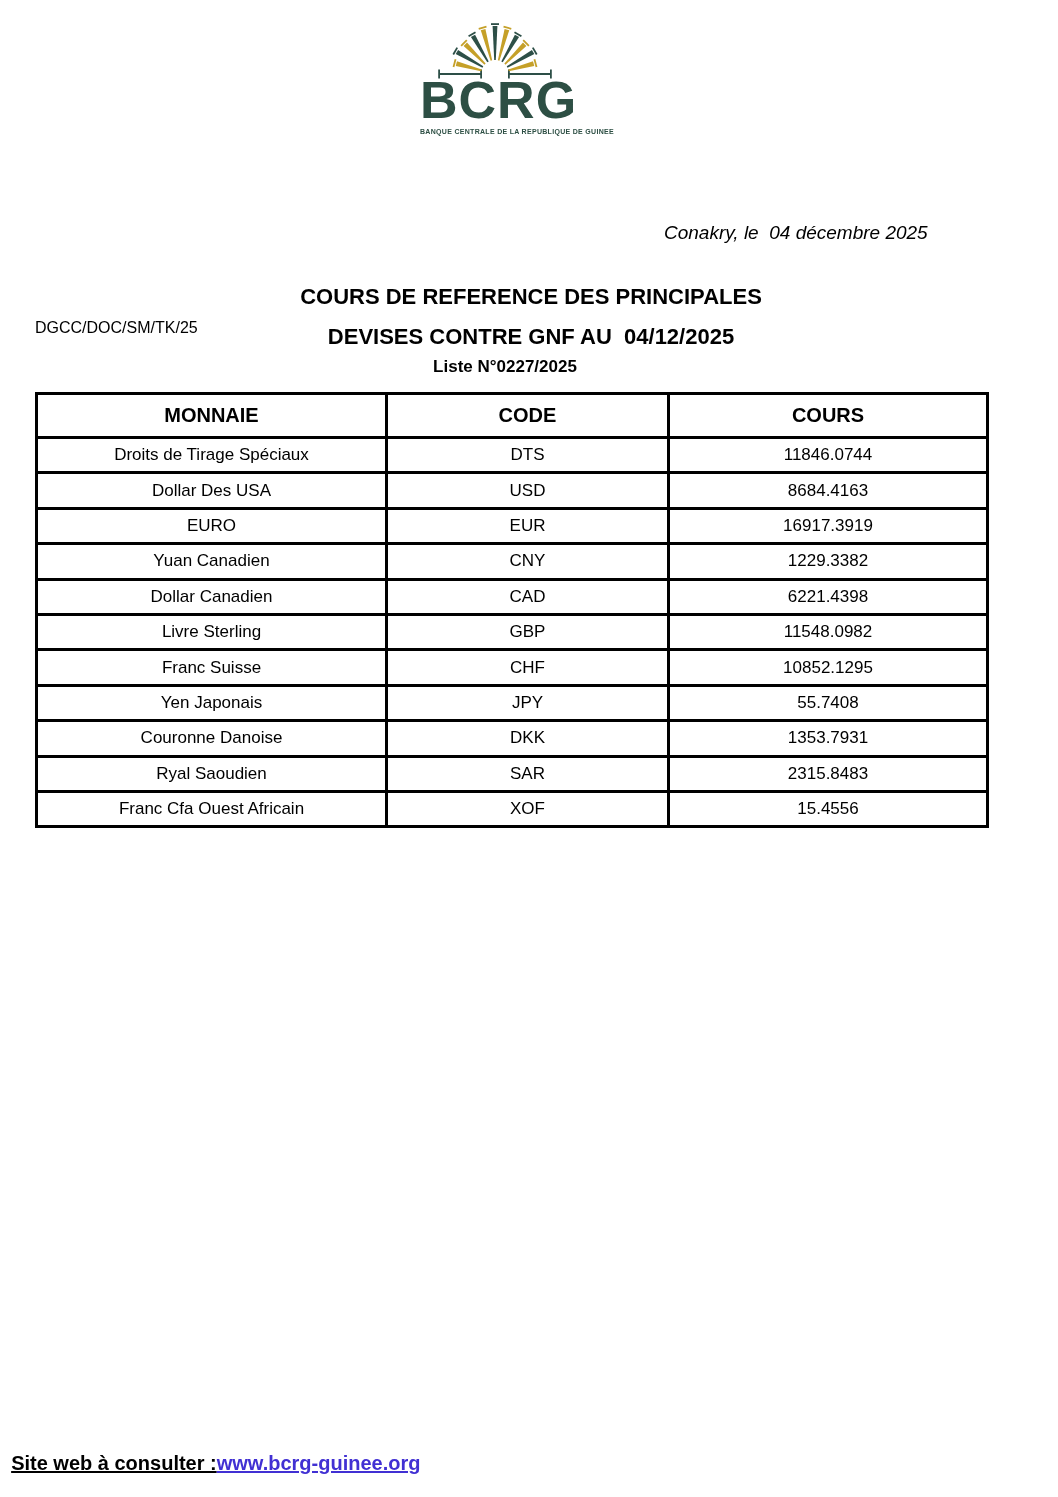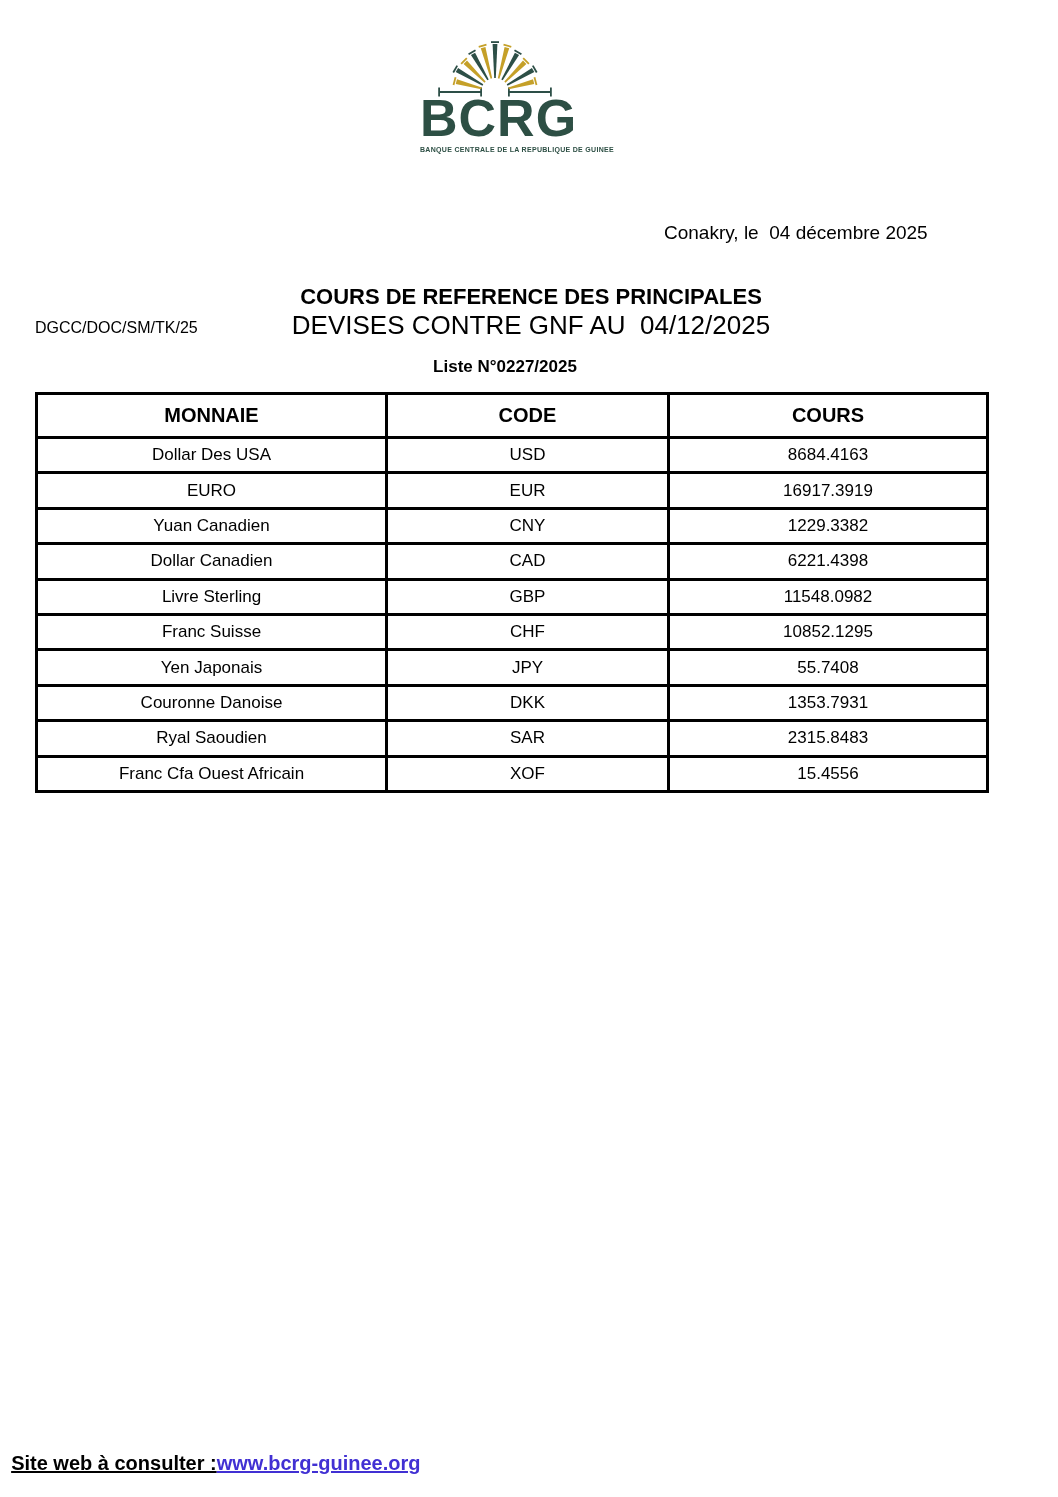--- a/index.html
+++ b/index.html
@@ -12,21 +12,21 @@
     height: 1497px;
     position: relative;
     font-family: "Liberation Sans", sans-serif;
     color: #000000;
     overflow: hidden;
   }
 
   
   .logo-block {
     position: absolute;
-    top: 30px;
+    top: 12px;
     left: 420px;
     width: 150px;
     text-align: left;
   }
   .logo-rays {
     display: block;
     margin: 0 auto;
   }
   .logo-acronym {
     margin-top: -6px;
@@ -45,42 +45,44 @@
     white-space: nowrap;
   }
 
   
   .place-date {
     position: absolute;
     top: 222px;
     left: 664px;
     font-size: 19px;
     white-space: pre;
+    font-style: italic;
   }
   .doc-reference {
     position: absolute;
     top: 319px;
     left: 35px;
     font-size: 16px;
   }
   .title-block {
     position: absolute;
     top: 284px;
     left: 21px;
     width: 1020px;
     text-align: center;
   }
   .title-line1 {
     font-size: 22px;
     font-weight: bold;
     white-space: pre;
   }
   .title-line2 {
-    font-size: 26px;
-    font-weight: normal;
+    margin-top: 14px;
+    font-size: 22px;
+    font-weight: bold;
     white-space: pre;
   }
   .list-number-wrap {
     position: absolute;
     top: 357px;
     left: 0px;
     width: 1010px;
     text-align: center;
   }
   .list-number {
@@ -234,20 +236,25 @@
     </colgroup>
     <thead>
       <tr>
         <th>MONNAIE</th>
         <th>CODE</th>
         <th>COURS</th>
       </tr>
     </thead>
     <tbody>
         <tr>
+          <td>Droits de Tirage Spéciaux</td>
+          <td>DTS</td>
+          <td>11846.0744</td>
+        </tr>
+        <tr>
           <td>Dollar Des USA</td>
           <td>USD</td>
           <td>8684.4163</td>
         </tr>
         <tr>
           <td>EURO</td>
           <td>EUR</td>
           <td>16917.3919</td>
         </tr>
         <tr>

